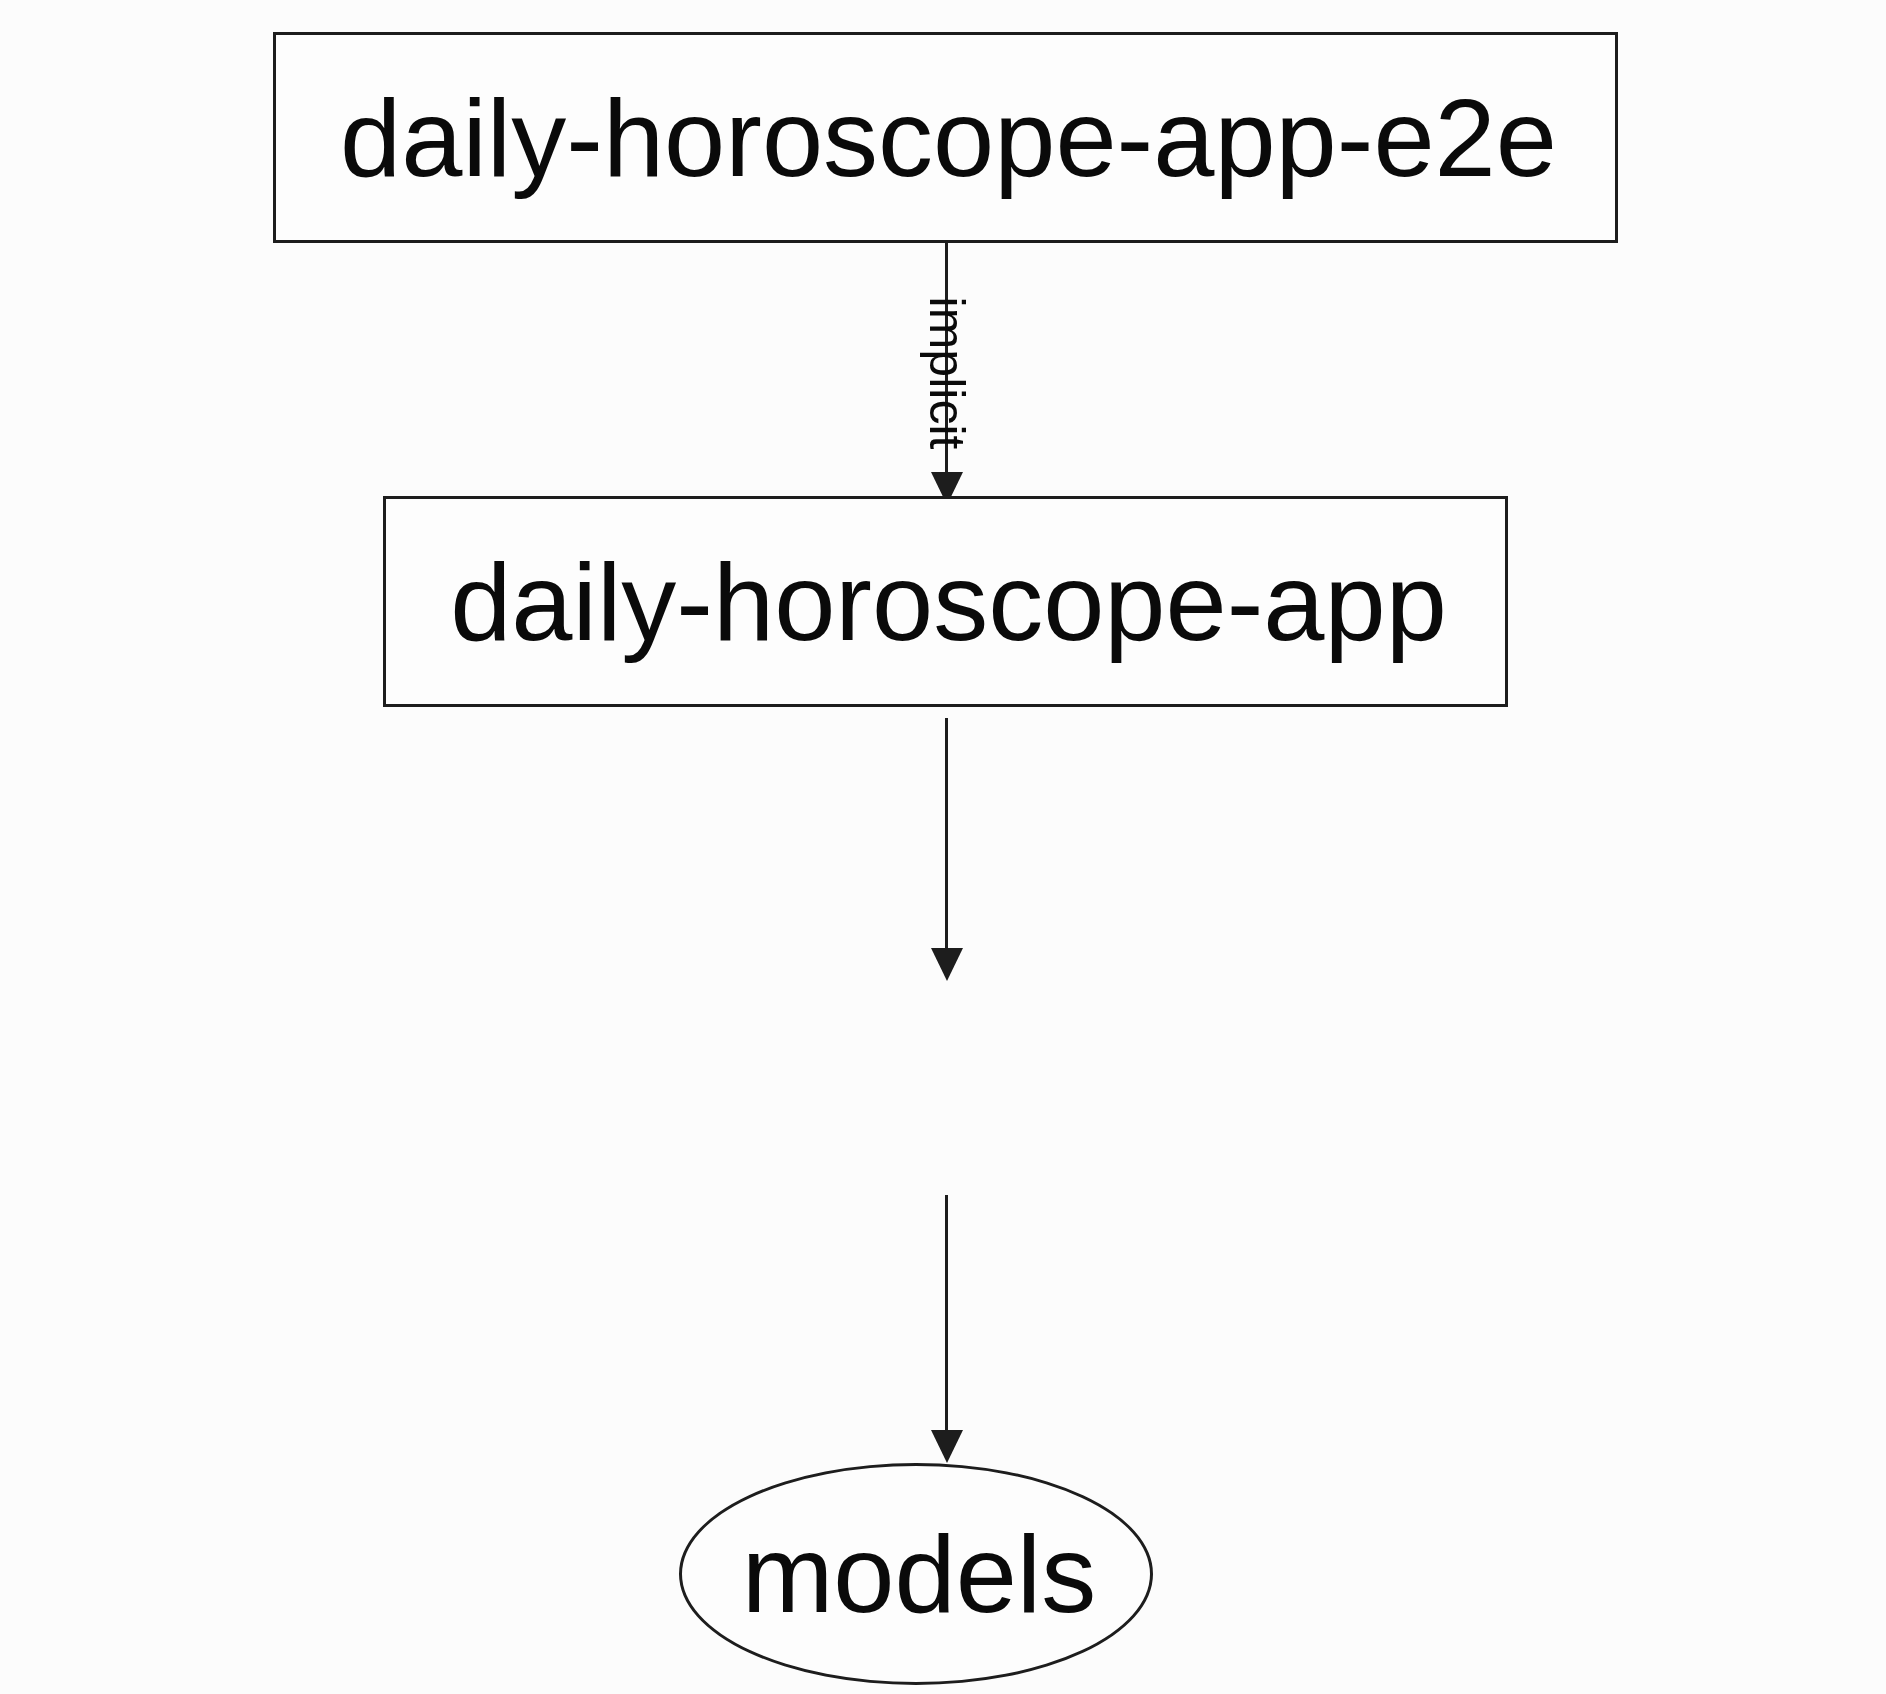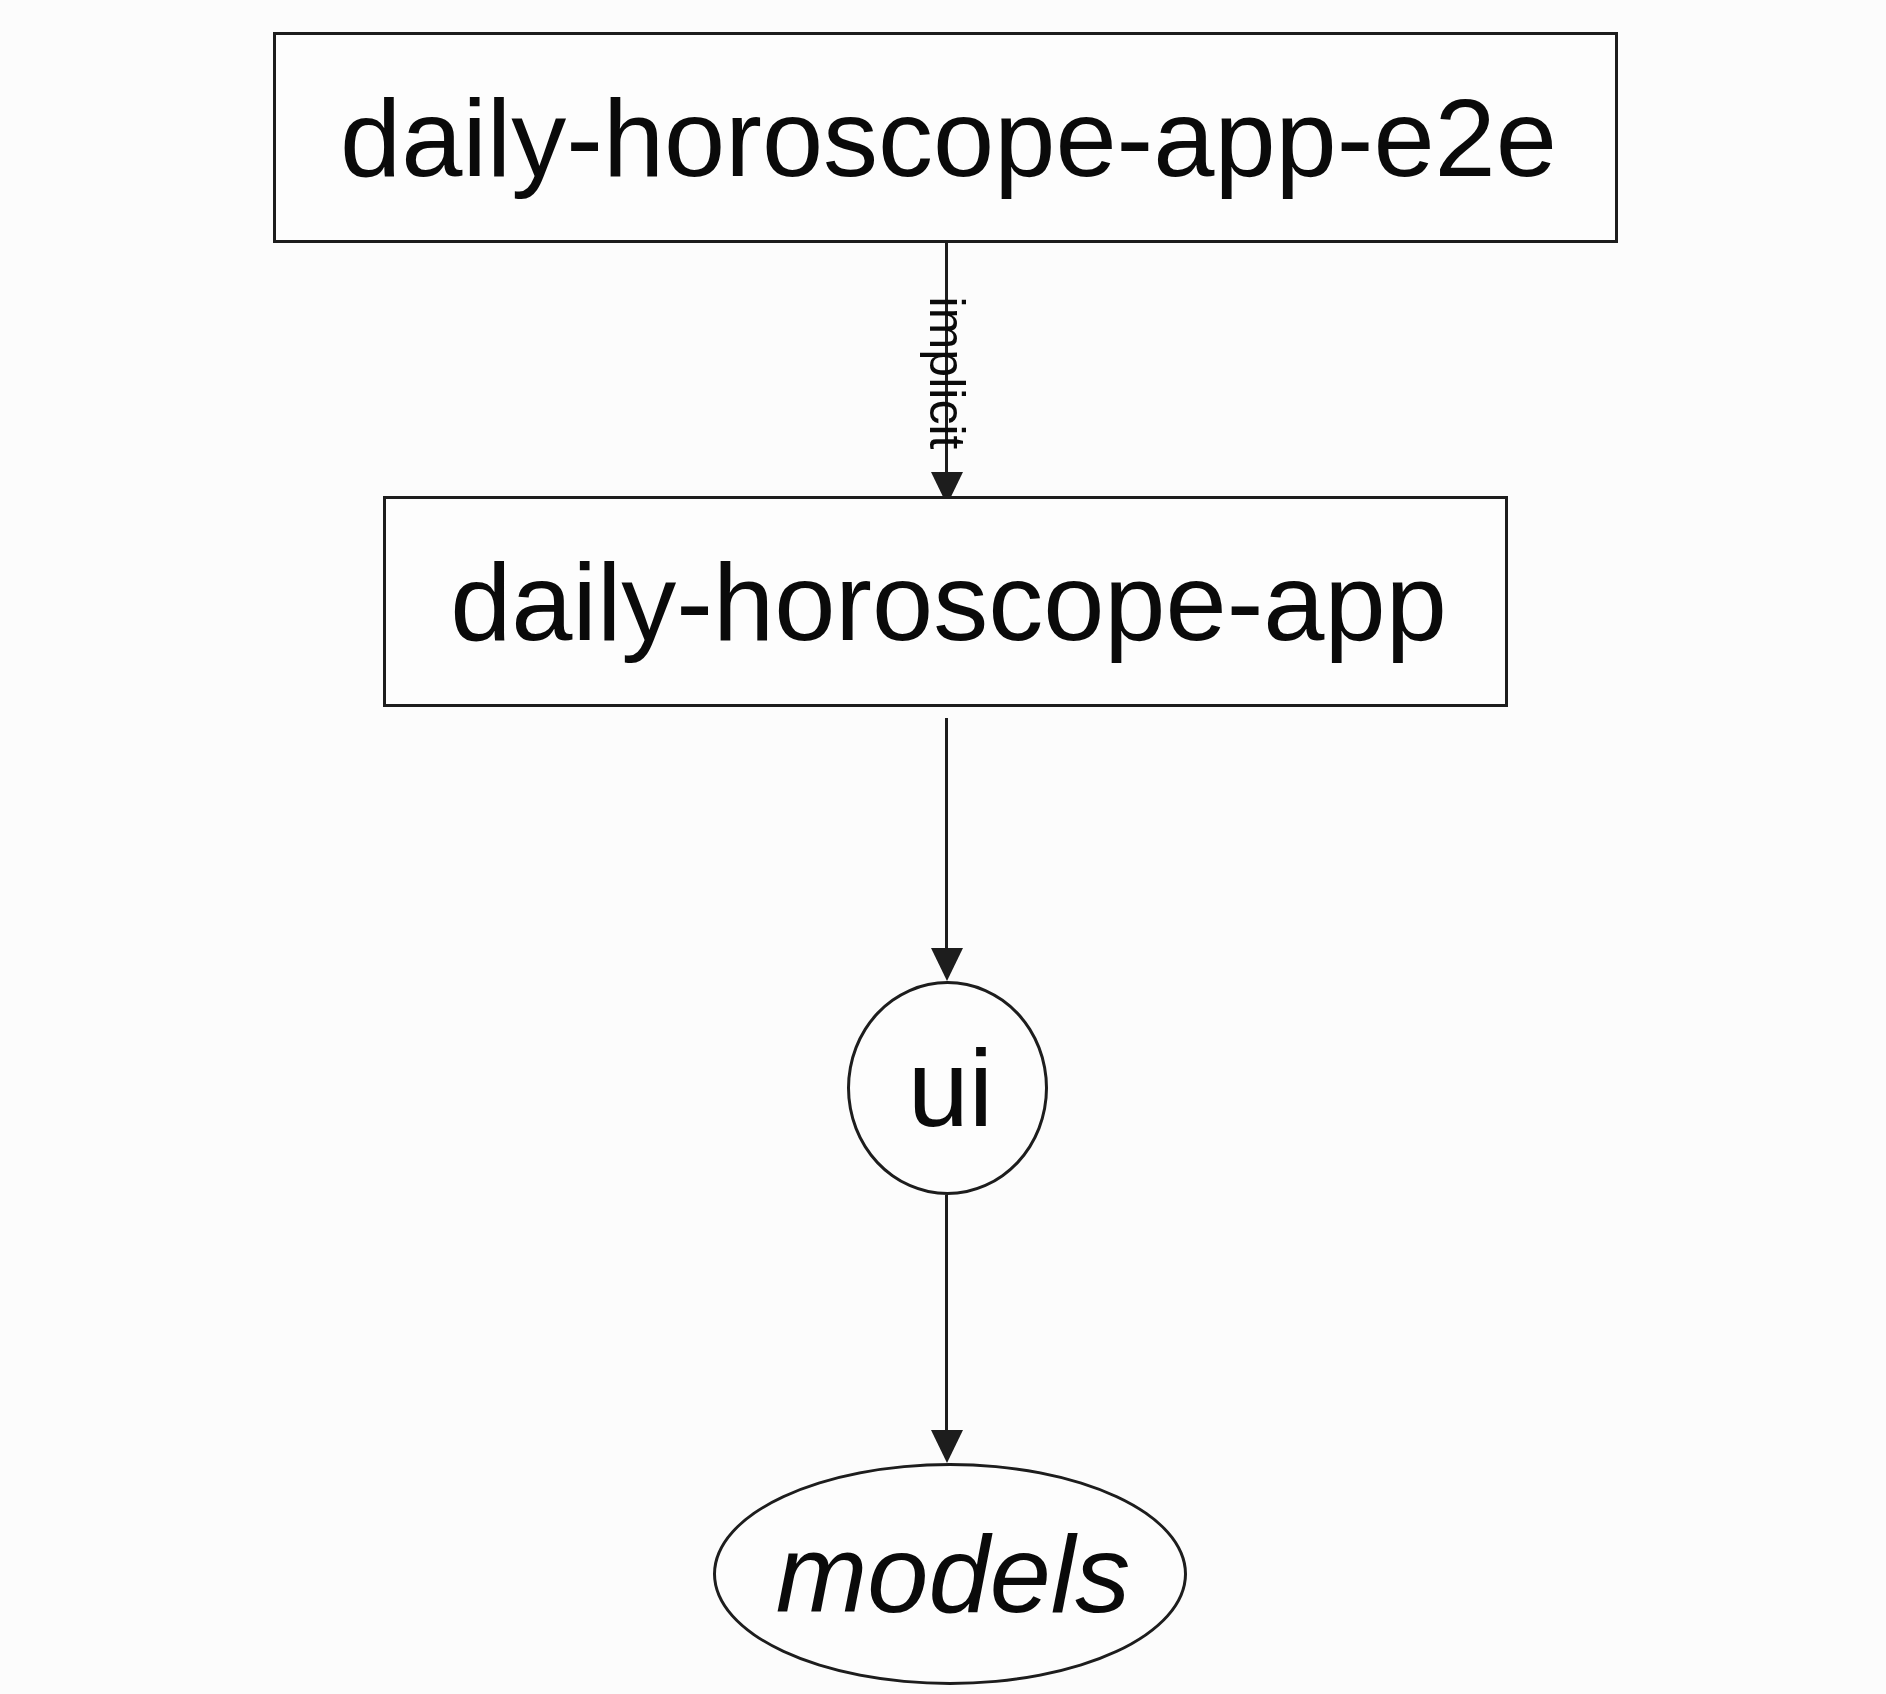--- a/index.html
+++ b/index.html
@@ -33,23 +33,22 @@
     letter-spacing: 0;
     color: #0a0a0a;
   }
   .node-rect-1 { left: 273px; top: 32px;  width: 1345px; height: 211px; }
   .node-rect-2 { left: 383px; top: 496px; width: 1125px; height: 211px; }
   .node-circle {
     left: 847px; top: 981px; width: 201px; height: 214px;
     border-radius: 50%;
   }
   .node-ellipse {
-    left: 713px; top: 1463px; width: 474px; height: 222px;
+    left: 679px; top: 1463px; width: 474px; height: 222px;
     border-radius: 50%;
-    font-style: italic;
   }
   .edge-line {
     position: absolute;
     width: 3px;
     left: 945px;
     background: #1d1d1d;
   }
   .edge-line-1 { top: 243px;  height: 230px; }
   .edge-line-2 { top: 718px;  height: 232px; }
   .edge-line-3 { top: 1195px; height: 237px; }
@@ -90,23 +89,20 @@
   <div class="arrowhead arrowhead-1"></div>
   <div class="edge-label">implicit</div>
 
   <div class="node node-rect-2">
     <span class="node-label">daily-horoscope-app</span>
   </div>
 
   <div class="edge-line edge-line-2"></div>
   <div class="arrowhead arrowhead-2"></div>
 
-  <div class="node node-circle">
-    <span class="node-label">ui</span>
-  </div>
 
   <div class="edge-line edge-line-3"></div>
   <div class="arrowhead arrowhead-3"></div>
 
   <div class="node node-ellipse">
     <span class="node-label">models</span>
   </div>
 
 </div>
 

